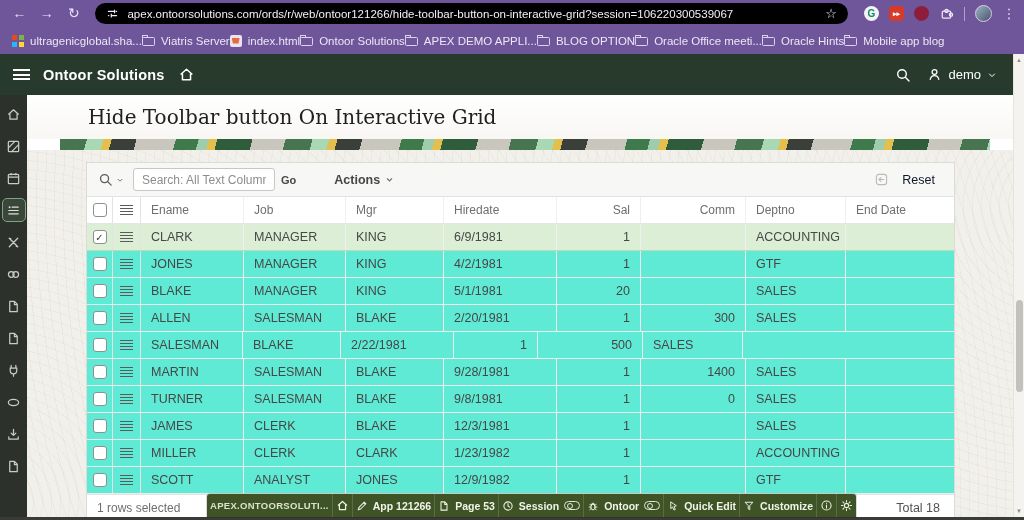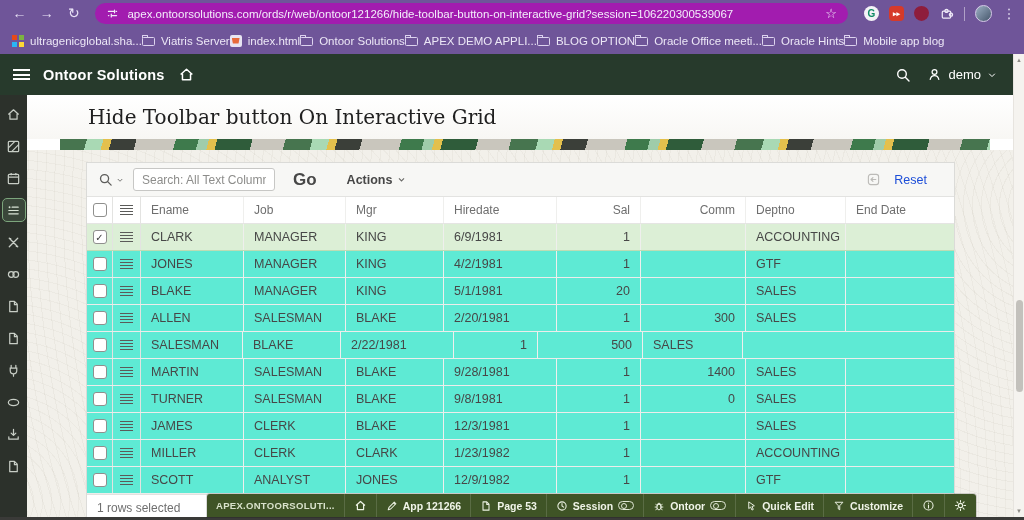--- a/index.html
+++ b/index.html
@@ -8,21 +8,21 @@
     width:1024px; height:520px; position:relative; overflow:hidden;
     font-family:"Liberation Sans", sans-serif; background:#fff;
   }
   svg { display:block; }
 
   
   .chrome { background:#6f5599; }
   .nav { height:27px; display:flex; align-items:center; padding:0 8px; gap:4px; }
   .nav-btn { color:#e9e2f6; font-size:14px; width:24px; text-align:center; line-height:27px; }
   .url-pill {
-    height:21px; width:779px; background:#a21caf; border-radius:11px;
+    height:21px; width:779px; background:#000000; border-radius:11px;
     display:flex; align-items:center; gap:8px; padding:0 11px;
     color:#f3eefb; font-size:11.5px; margin-left:6px; white-space:nowrap; overflow:hidden;
   }
   .url-text { overflow:hidden; text-overflow:ellipsis; }
   .pill-star { margin-left:auto; font-size:13px; color:#f0eaf9; }
   .ext-row { display:flex; align-items:center; gap:10px; margin-left:12px; }
   .ext { width:15px; height:15px; border-radius:4px; display:flex; align-items:center; justify-content:center; }
   .ext-grammarly { border-radius:50%; background:#f4f2f7; color:#0e8a63; font-size:10px; font-weight:700; }
   .ext-red { background:#d63a2a; color:#fff; font-size:7px; font-weight:700; }
   .ext-maroon { background:#8e1d3c; border-radius:50% 50% 50% 50%/45% 45% 55% 55%; }
@@ -68,23 +68,23 @@
       repeating-radial-gradient(circle at 103% 15%, rgba(120,110,85,.06) 0 1px, transparent 1px 9px),
       repeating-radial-gradient(circle at -3% 95%, rgba(120,110,85,.05) 0 1px, transparent 1px 9px);
   }
 
   
   .card { width:869px; height:358px; background:#fff; border:1px solid #dbdbd8; overflow:hidden; }
   .ig-toolbar { height:34px; background:#f7f7f5; border-bottom:1px solid #e3e3e1; display:flex; align-items:center; padding:0 11px; }
   .search-btn { display:flex; align-items:center; gap:3px; color:#5c5c5a; margin-right:9px; }
   .search-input { width:142px; height:23px; border:1px solid #c7c7c5; border-radius:3px; padding:0 8px; font-size:12px; color:#333; background:#fff; font-family:"Liberation Sans",sans-serif; }
   .search-input::placeholder { color:#8d8d8b; }
-  .go-btn { font-weight:700; font-size:17px; color:#474747; margin-left:12px; }
-  .actions-btn { margin-left:24px; font-weight:700; font-size:12.5px; color:#474747; display:flex; align-items:center; gap:5px; }
-  .reset-btn { margin-left:auto; margin-right:16px; color:#1d4ed8; font-size:12.5px; display:flex; align-items:center; gap:14px; }
+  .go-btn { font-weight:700; font-size:11px; color:#474747; }
+  .actions-btn { margin-left:32px; font-weight:700; font-size:12.5px; color:#474747; display:flex; align-items:center; gap:5px; }
+  .reset-btn { margin-left:auto; margin-right:8px; color:#0f172a; font-size:12.5px; display:flex; align-items:center; gap:14px; }
 
   .thead { display:flex; height:27px; border-bottom:1px solid #e5e5e3; color:#6e6e6e; font-size:12px; }
   .row { display:flex; height:27px; border-bottom:1px solid #ededeb; font-size:12.5px; color:#474747; background:#5eead4; }
   .row.selected { background:#dcefd6; border-bottom-color:#bedcb4; }
   .c { height:100%; display:flex; align-items:center; padding:0 10px; border-right:1px solid #efefed; overflow:hidden; white-space:nowrap; }
   .c-check { width:26px; justify-content:center; padding:0; border-right-color:#e3e3e1; }
   .c-menu  { width:28px; justify-content:center; padding:0; border-right-color:#e3e3e1; }
   .c-ename { width:103px; } .c-job { width:102px; } .c-mgr { width:98px; } .c-hire { width:113px; }
   .c-sal  { width:84px;  justify-content:flex-end; }
   .c-comm { width:105px; justify-content:flex-end; }
@@ -95,21 +95,21 @@
   .ham4 { width:13px; height:10px; border-top:1.4px solid #5b5b59; border-bottom:1.4px solid #5b5b59; position:relative; }
   .ham4::before { content:""; position:absolute; top:1.6px; left:0; right:0; border-top:1.4px solid #5b5b59; }
   .ham4::after  { content:""; position:absolute; top:4.8px; left:0; right:0; border-top:1.4px solid #5b5b59; }
 
   .status { height:27px; border-top:1px solid #e2e2e0; background:#fff; display:flex; align-items:center; padding:0 10px; font-size:12px; color:#6f6f6f; }
   .total { margin-left:auto; color:#525252; font-size:12.5px; margin-right:4px; }
 
   
   .devbar { position:absolute; left:207px; bottom:3px; height:23px; background:#3f5426; border-radius:3px 3px 0 0;
     display:flex; align-items:center; color:#f0f4e8; z-index:30; box-shadow:0 0 0 1px rgba(0,0,0,.15); }
-  .seg { display:flex; align-items:center; gap:5px; padding:0 9px; height:100%; border-left:1px solid rgba(255,255,255,.14);
+  .seg { display:flex; align-items:center; gap:5px; padding:0 3px; height:100%; border-left:1px solid rgba(255,255,255,.14);
     font-size:10.5px; font-weight:700; white-space:nowrap; }
   .seg:first-child { border-left:none; font-weight:600; font-size:9.5px; color:#d9e2cb; letter-spacing:.3px; }
   .toggle { width:16px; height:9px; border:1.2px solid #dfe6d3; border-radius:5px; position:relative; }
   .toggle::after { content:""; position:absolute; width:4px; height:4px; border-radius:50%; border:1.2px solid #dfe6d3; left:1.4px; top:1.1px; }
 
   
   .scrollbar { position:absolute; right:0; top:54px; bottom:3px; width:11px; background:#f5f3ef; border-left:1px solid #e7e4df; z-index:40; }
   .sb-arrow { position:absolute; left:0; width:10px; text-align:center; font-size:6px; color:#8d8b86; }
   .sb-up { top:3px; } .sb-down { bottom:3px; }
   .sb-thumb { position:absolute; left:2px; top:246px; width:7px; height:92px; background:#c3c1bc; border-radius:4px; }

